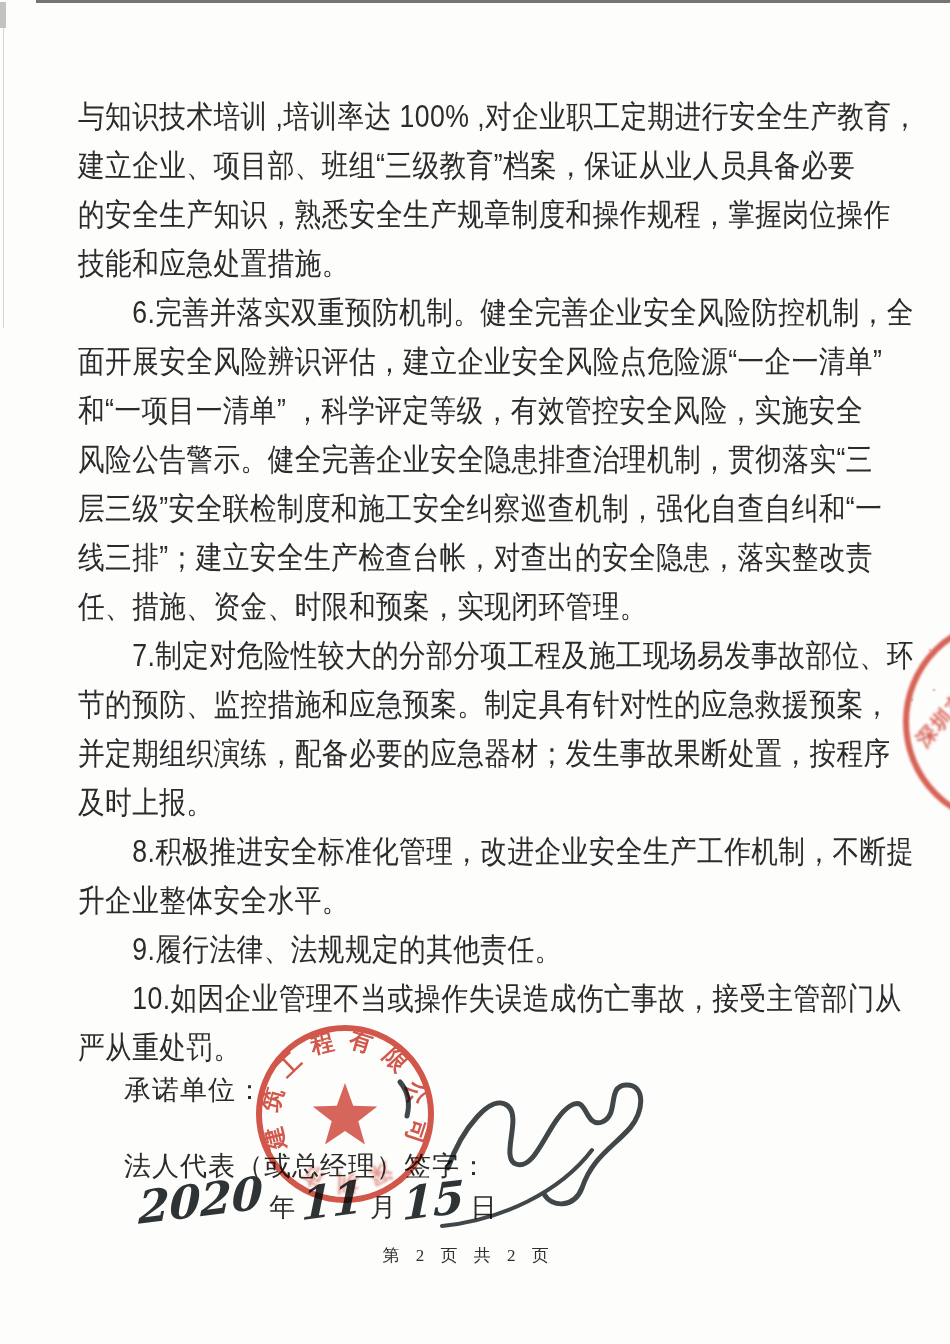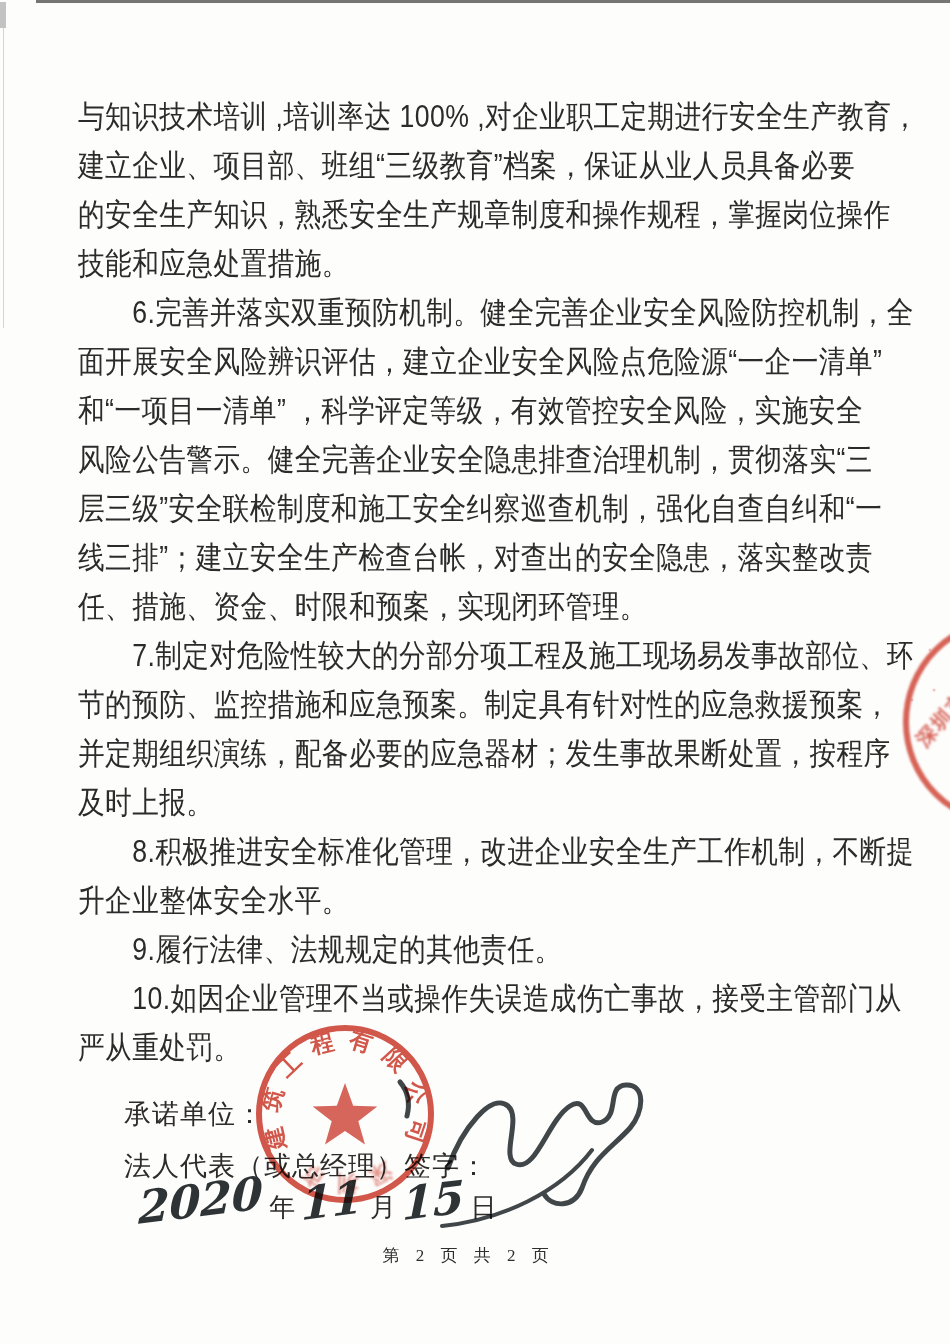--- a/index.html
+++ b/index.html
@@ -21,21 +21,21 @@
     letter-spacing:.5px;
   }
   .doc-line{white-space:nowrap;height:49px;}
 
   
   .label{
     position:absolute;color:#2e2c2a;
     font-family:"Liberation Serif",serif;
     font-size:27px;letter-spacing:1px;white-space:nowrap;
   }
-  .unit-label{left:124px;top:1096px;}
+  .unit-label{left:124px;top:1072px;}
   .sign-label{left:124px;top:1148px;}
 
   
   .date-line{
     position:absolute;left:136px;top:1178px;display:flex;align-items:baseline;
     font-family:"Liberation Serif",serif;color:#2e2c2a;
   }
   .date-unit{font-size:26px;margin:0 4px;}
   .hw{
     font-family:"DejaVu Serif",serif;font-style:italic;font-weight:bold;

